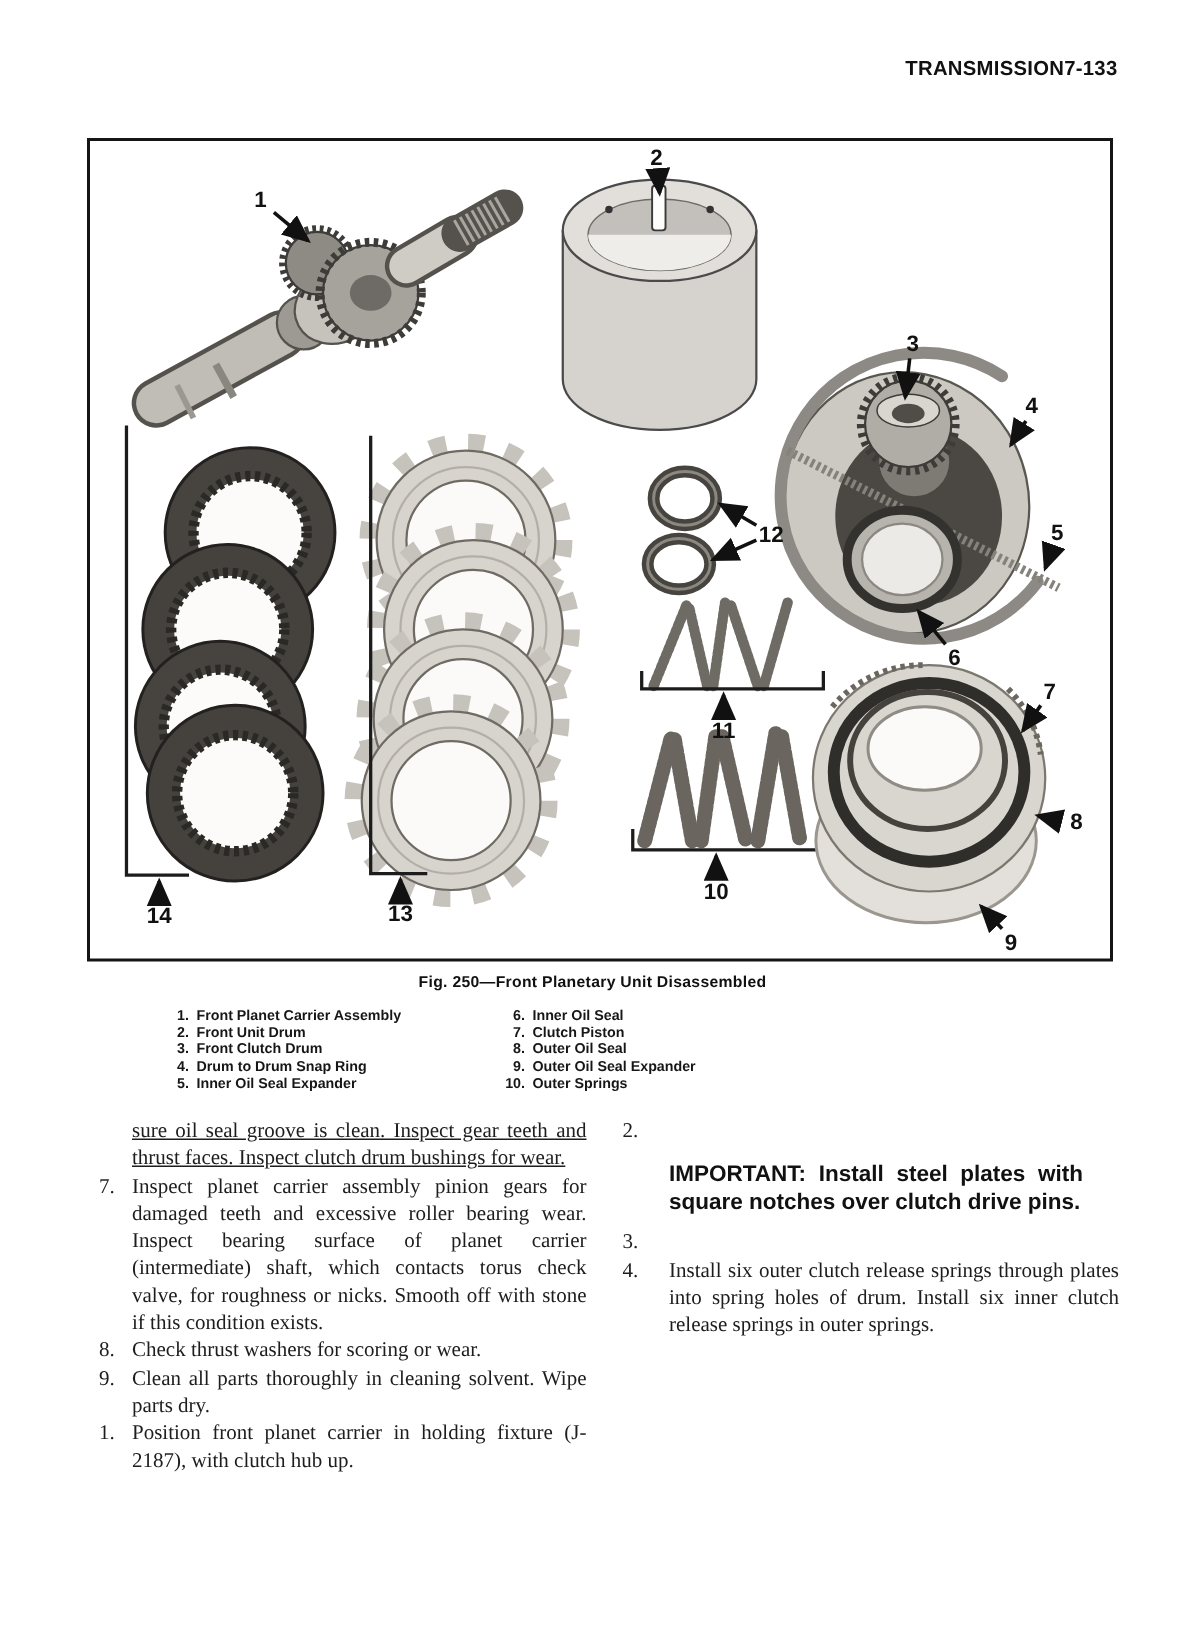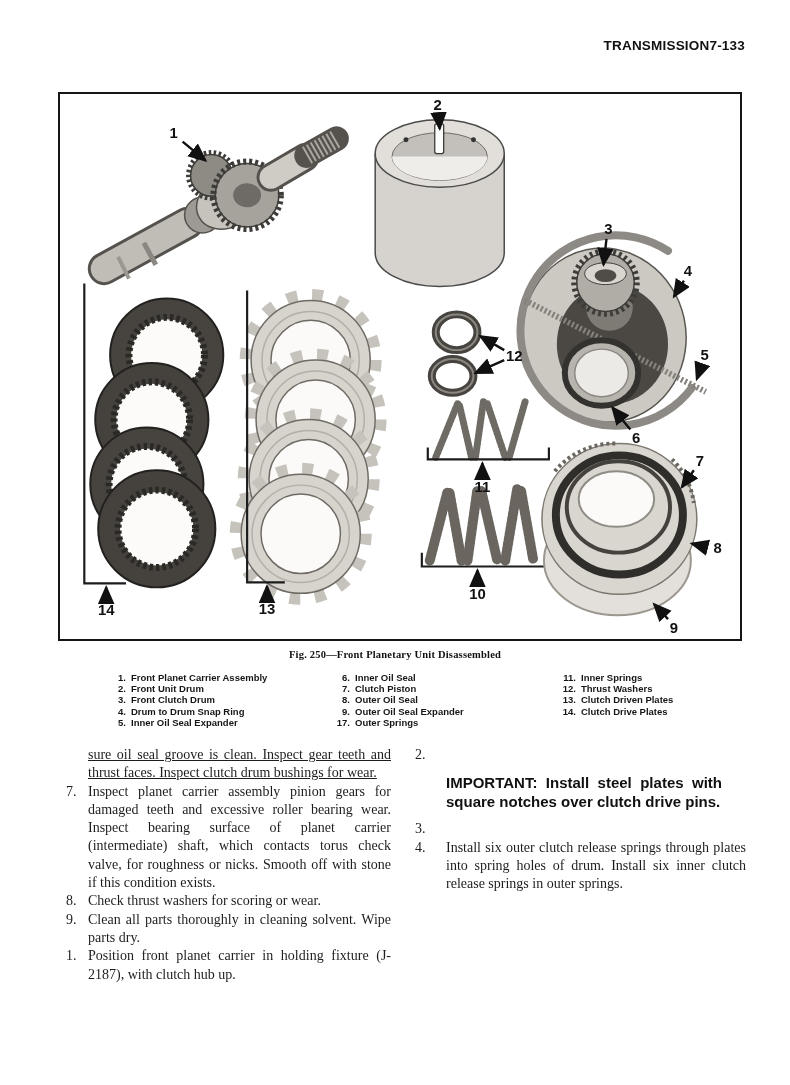--- a/index.html
+++ b/index.html
@@ -7,21 +7,21 @@
         font-family:"Liberation Serif",serif;color:#1c1c1c;}
   
   .hdr{position:absolute;top:38px;right:45px;font-family:"Liberation Sans",sans-serif;
        font-weight:bold;font-size:13.5px;letter-spacing:.2px;color:#111;}
   .hdr span{display:inline-block;}
   
   .figbox{position:absolute;left:58px;top:92px;width:684px;height:549px;
           border:2px solid #151515;background:#fff;box-sizing:border-box;}
   .figbox svg{display:block;width:100%;height:100%;}
   .caption{position:absolute;left:0;top:649px;width:790px;text-align:center;
-           font-family:Liberation Serif, serif;font-weight:bold;font-size:10.5px;
+           font-family:Liberation Sans, sans-serif;font-weight:bold;font-size:10.5px;
            letter-spacing:.2px;color:#111;}
   
   .legend-col{position:absolute;top:672px;font-family:"Liberation Sans",sans-serif;
               font-weight:bold;font-size:9.5px;line-height:11.2px;color:#161616;}
   .lc1{left:106px;} .lc2{left:330px;} .lc3{left:556px;}
   .lrow{display:flex;}
   .lnum{width:20px;text-align:right;margin-right:5px;flex:none;}
   
   .col{position:absolute;top:746px;font-size:14px;line-height:18.3px;
        text-align:justify;color:#1d1d1d;}
@@ -259,40 +259,22 @@
       </div>
     <div class="lrow">
         <span class="lnum">8.</span>
         <span>Outer Oil Seal</span>
       </div>
     <div class="lrow">
         <span class="lnum">9.</span>
         <span>Outer Oil Seal Expander</span>
       </div>
     <div class="lrow">
-        <span class="lnum">17.</span>
+        <span class="lnum">10.</span>
         <span>Outer Springs</span>
-      </div>
-  </div>
-  <div class="legend-col lc3">
-    <div class="lrow">
-        <span class="lnum">11.</span>
-        <span>Inner Springs</span>
-      </div>
-    <div class="lrow">
-        <span class="lnum">12.</span>
-        <span>Thrust Washers</span>
-      </div>
-    <div class="lrow">
-        <span class="lnum">13.</span>
-        <span>Clutch Driven Plates</span>
-      </div>
-    <div class="lrow">
-        <span class="lnum">14.</span>
-        <span>Clutch Drive Plates</span>
       </div>
   </div>
 
   <div class="col col-left">
     <div class="cont">sure oil seal groove is clean. Inspect gear teeth and thrust faces. Inspect clutch drum bushings for wear.</div>
     <div class="li">
       <span class="num">7.</span>
       <span class="txt">Inspect planet carrier assembly pinion gears for damaged teeth and excessive roller bearing wear. Inspect bearing surface of planet carrier (intermediate) shaft, which contacts torus check valve, for roughness or nicks. Smooth off with stone if this condition exists.</span>
     </div>
     <div class="li">

